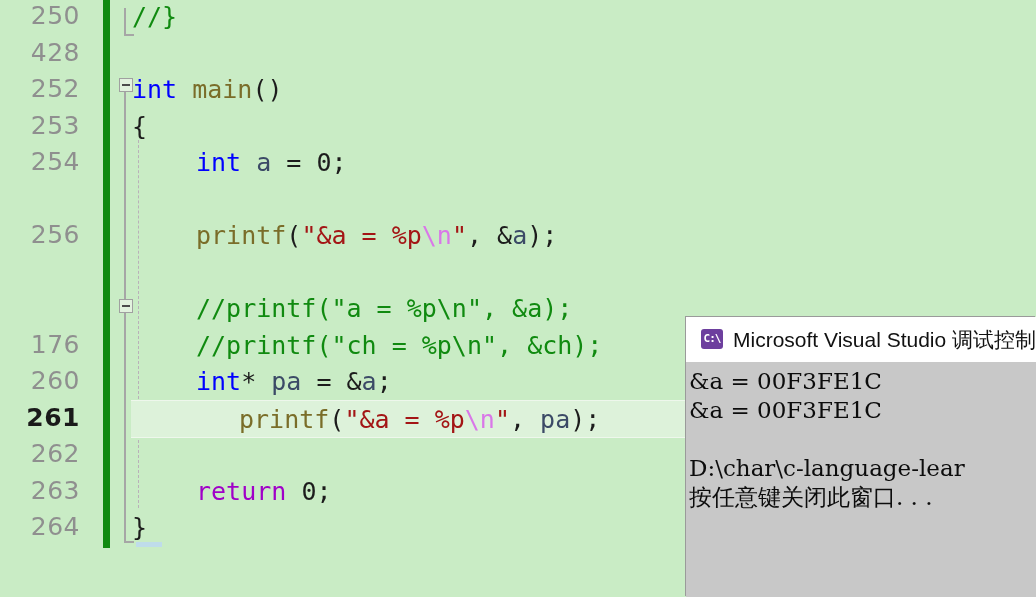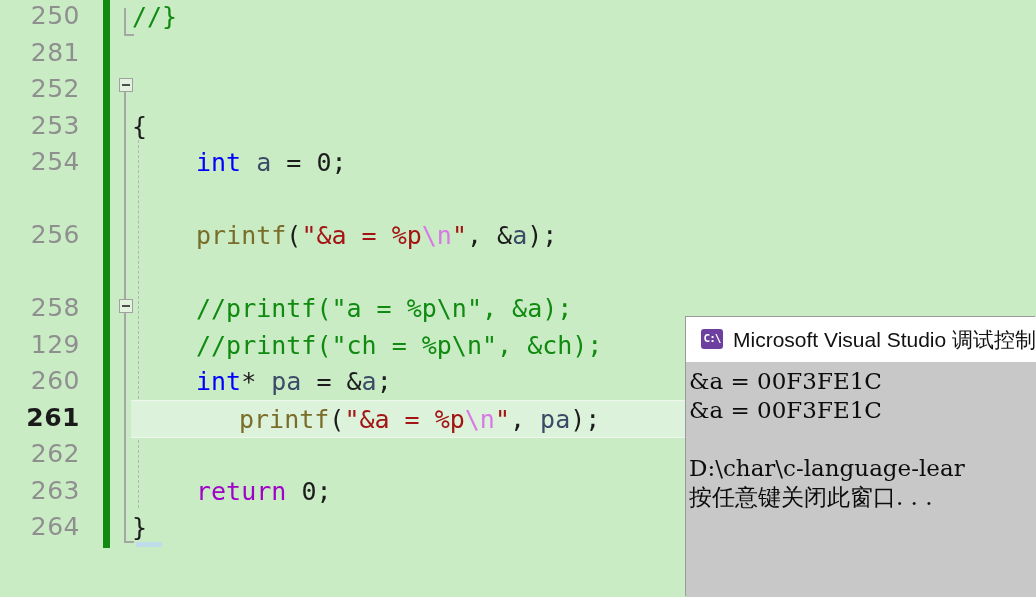--- a/index.html
+++ b/index.html
@@ -210,27 +210,26 @@
 </style>
 </head>
 <body>
 
 <div id="screen">
 
   <div id="editor">
 
     <div class="gutter">
       <div class="lnum" style="top:-2px">250</div>
-      <div class="lnum" style="top:34.5px">281</div>
+      <div class="lnum" style="top:34.5px">428</div>
       <div class="lnum" style="top:71px">252</div>
       <div class="lnum" style="top:107.5px">253</div>
       <div class="lnum" style="top:144px">254</div>
       <div class="lnum" style="top:217px">256</div>
-      <div class="lnum" style="top:290px">258</div>
-      <div class="lnum" style="top:326.5px">129</div>
+      <div class="lnum" style="top:326.5px">176</div>
       <div class="lnum" style="top:363px">260</div>
       <div class="lnum current" style="top:399.5px">261</div>
       <div class="lnum" style="top:436px">262</div>
       <div class="lnum" style="top:472.5px">263</div>
       <div class="lnum" style="top:509px">264</div>
     </div>
 
     <div class="changebar"></div>
 
     <div class="outline-foot" style="left:124px; top:8px; height:26px;"></div>
@@ -243,20 +242,23 @@
     <div class="indent-guide" style="top:140px; height:154px;"></div>
     <div class="indent-guide" style="top:296px; height:108px;"></div>
     <div class="indent-guide" style="top:440px; height:68px;"></div>
 
     <div class="row" style="top:-2px">
       <div class="code"><span class="cmt">//}</span></div>
     </div>
 
     <div class="row" style="top:34.5px"></div>
 
+    <div class="row" style="top:71px">
+      <div class="code"><span class="kw">int</span><span class="fn"> main</span><span class="plain">()</span></div>
+    </div>
 
     <div class="row" style="top:107.5px">
       <div class="code"><span class="plain">{</span></div>
     </div>
 
     <div class="row" style="top:144px">
       <div class="code" style="left:86px"><span class="kw">int</span><span class="var"> a</span><span class="plain"> = </span><span class="num">0;</span></div>
     </div>
 
 

